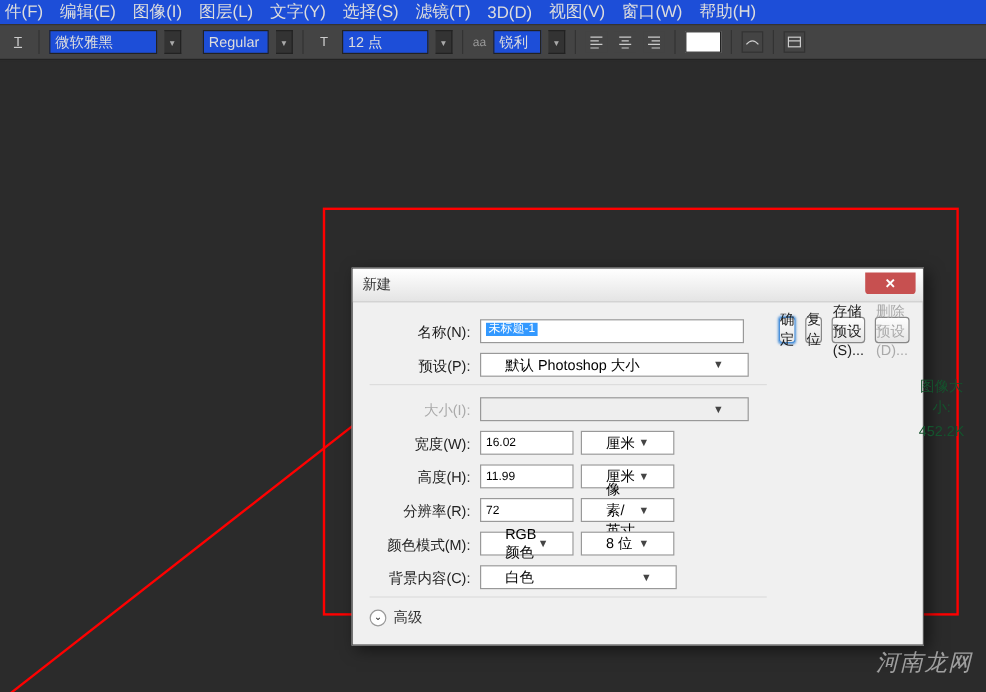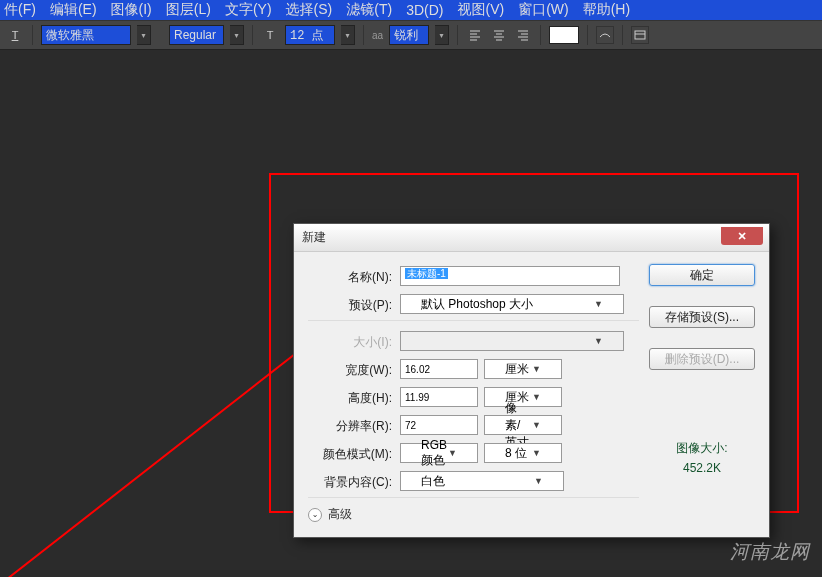--- a/index.html
+++ b/index.html
@@ -8,41 +8,41 @@
 .menubar { height: 20px; background: #1d4ed8; display: flex; align-items: center; padding: 0 4px; font-size: 14px; color: #ddd; }
 .menubar span { margin-right: 14px; cursor: default; }
 
 .toolbar { height: 30px; background: #444; border-top: 1px solid #333; border-bottom: 1px solid #222; display: flex; align-items: center; padding: 0 6px; gap: 6px; }
 .tb-sep { width: 1px; height: 20px; background: #333; margin: 0 2px; }
 .tb-icon { width: 18px; height: 18px; display: flex; align-items: center; justify-content: center; color: #ccc; font-size: 11px; }
 .tb-text { color: #999; font-size: 10px; }
 .tb-select { background: #1d4ed8; border: 1px solid #222; color: #ddd; height: 20px; display: flex; align-items: center; padding: 0 4px; font-size: 12px; }
 .tb-select.font { width: 90px; }
 .tb-select.reg { width: 55px; }
-.tb-select.size { width: 50px; font-family: Liberation Mono, monospace; }
+.tb-select.size { width: 72px; }
 .tb-select.sharp { width: 40px; }
 .tb-dd { width: 14px; height: 20px; background: #333; border: 1px solid #222; border-left: none; display: flex; align-items: center; justify-content: center; color: #aaa; font-size: 8px; }
 .tb-swatch { width: 30px; height: 18px; background: #fff; border: 1px solid #222; }
 .tb-btn { width: 18px; height: 18px; background: #444; border: 1px solid #333; display: flex; align-items: center; justify-content: center; }
 .align-btn { width: 18px; height: 18px; background: #444; display: flex; align-items: center; justify-content: center; }
 .align-btn svg { width: 12px; height: 12px; }
 
 .canvas-area { position: absolute; top: 51px; left: 0; right: 0; bottom: 0; background: #2b2b2b; }
 
 .red-box { position: absolute; border: 2px solid #ff0000; }
 .red-line { position: absolute; background: #ff0000; transform-origin: top left; }
 
 .dialog { position: absolute; left: 293px; top: 195px; width: 477px; background: #f0f0f0; border: 1px solid #555; box-shadow: 4px 4px 12px rgba(0,0,0,0.5); font-size: 11px; margin-top: 28px; }
 .dlg-title { height: 28px; background: linear-gradient(#fff, #e4e4e4); display: flex; align-items: center; padding: 0 8px; position: relative; border-bottom: 1px solid #ccc; }
 .dlg-title-text { font-size: 12px; color: #333; }
 .dlg-close { position: absolute; right: 6px; top: 3px; width: 42px; height: 18px; background: #c75050; border-radius: 0 0 3px 3px; color: #fff; display: flex; align-items: center; justify-content: center; font-size: 11px; font-weight: bold; }
 
 .dlg-body { padding: 12px 14px 14px 14px; display: flex; }
 .dlg-left { flex: 1; }
-.dlg-right { width: 106px; margin-left: 10px; display: flex; flex-direction: column; gap: 20px; }
+.dlg-right { width: 106px; margin-left: 10px; display: flex; flex-direction: row; gap: 8px; }
 
 .row { display: flex; align-items: flex-end; margin-bottom: 6px; height: 22px; }
 .row-label { width: 84px; text-align: right; margin-right: 8px; color: #222; font-size: 12px; }
 .row-label.disabled { color: #aaa; }
 .row-input { height: 20px; border: 1px solid #999; background: #fff; padding: 0 4px; font-size: 10px; }
 .row-input.name { width: 220px; }
 .row-input.num { width: 78px; }
 .row-sel { height: 20px; border: 1px solid #999; background: #fff; padding: 0 20px; font-size: 12px; display: flex; align-items: center; justify-content: space-between; }
 .row-sel .arr { font-size: 9px; color: #444; }
 .row-sel.preset { width: 224px; }
@@ -225,20 +225,21 @@
           </div>
       </div>
       <div class="group-line"></div>
       <div class="adv-row">
         <span class="chev">⌄</span>
         <span>高级</span>
       </div>
     </div>
     <div class="dlg-right">
       <div class="btn primary">确定</div>
+      <div class="btn">复位</div>
       <div class="btn">存储预设(S)...</div>
       <div class="btn disabled">删除预设(D)...</div>
       <div class="img-size">
         <div>图像大小:</div>
         <div>452.2K</div>
       </div>
     </div>
   </div>
 </div>
 

